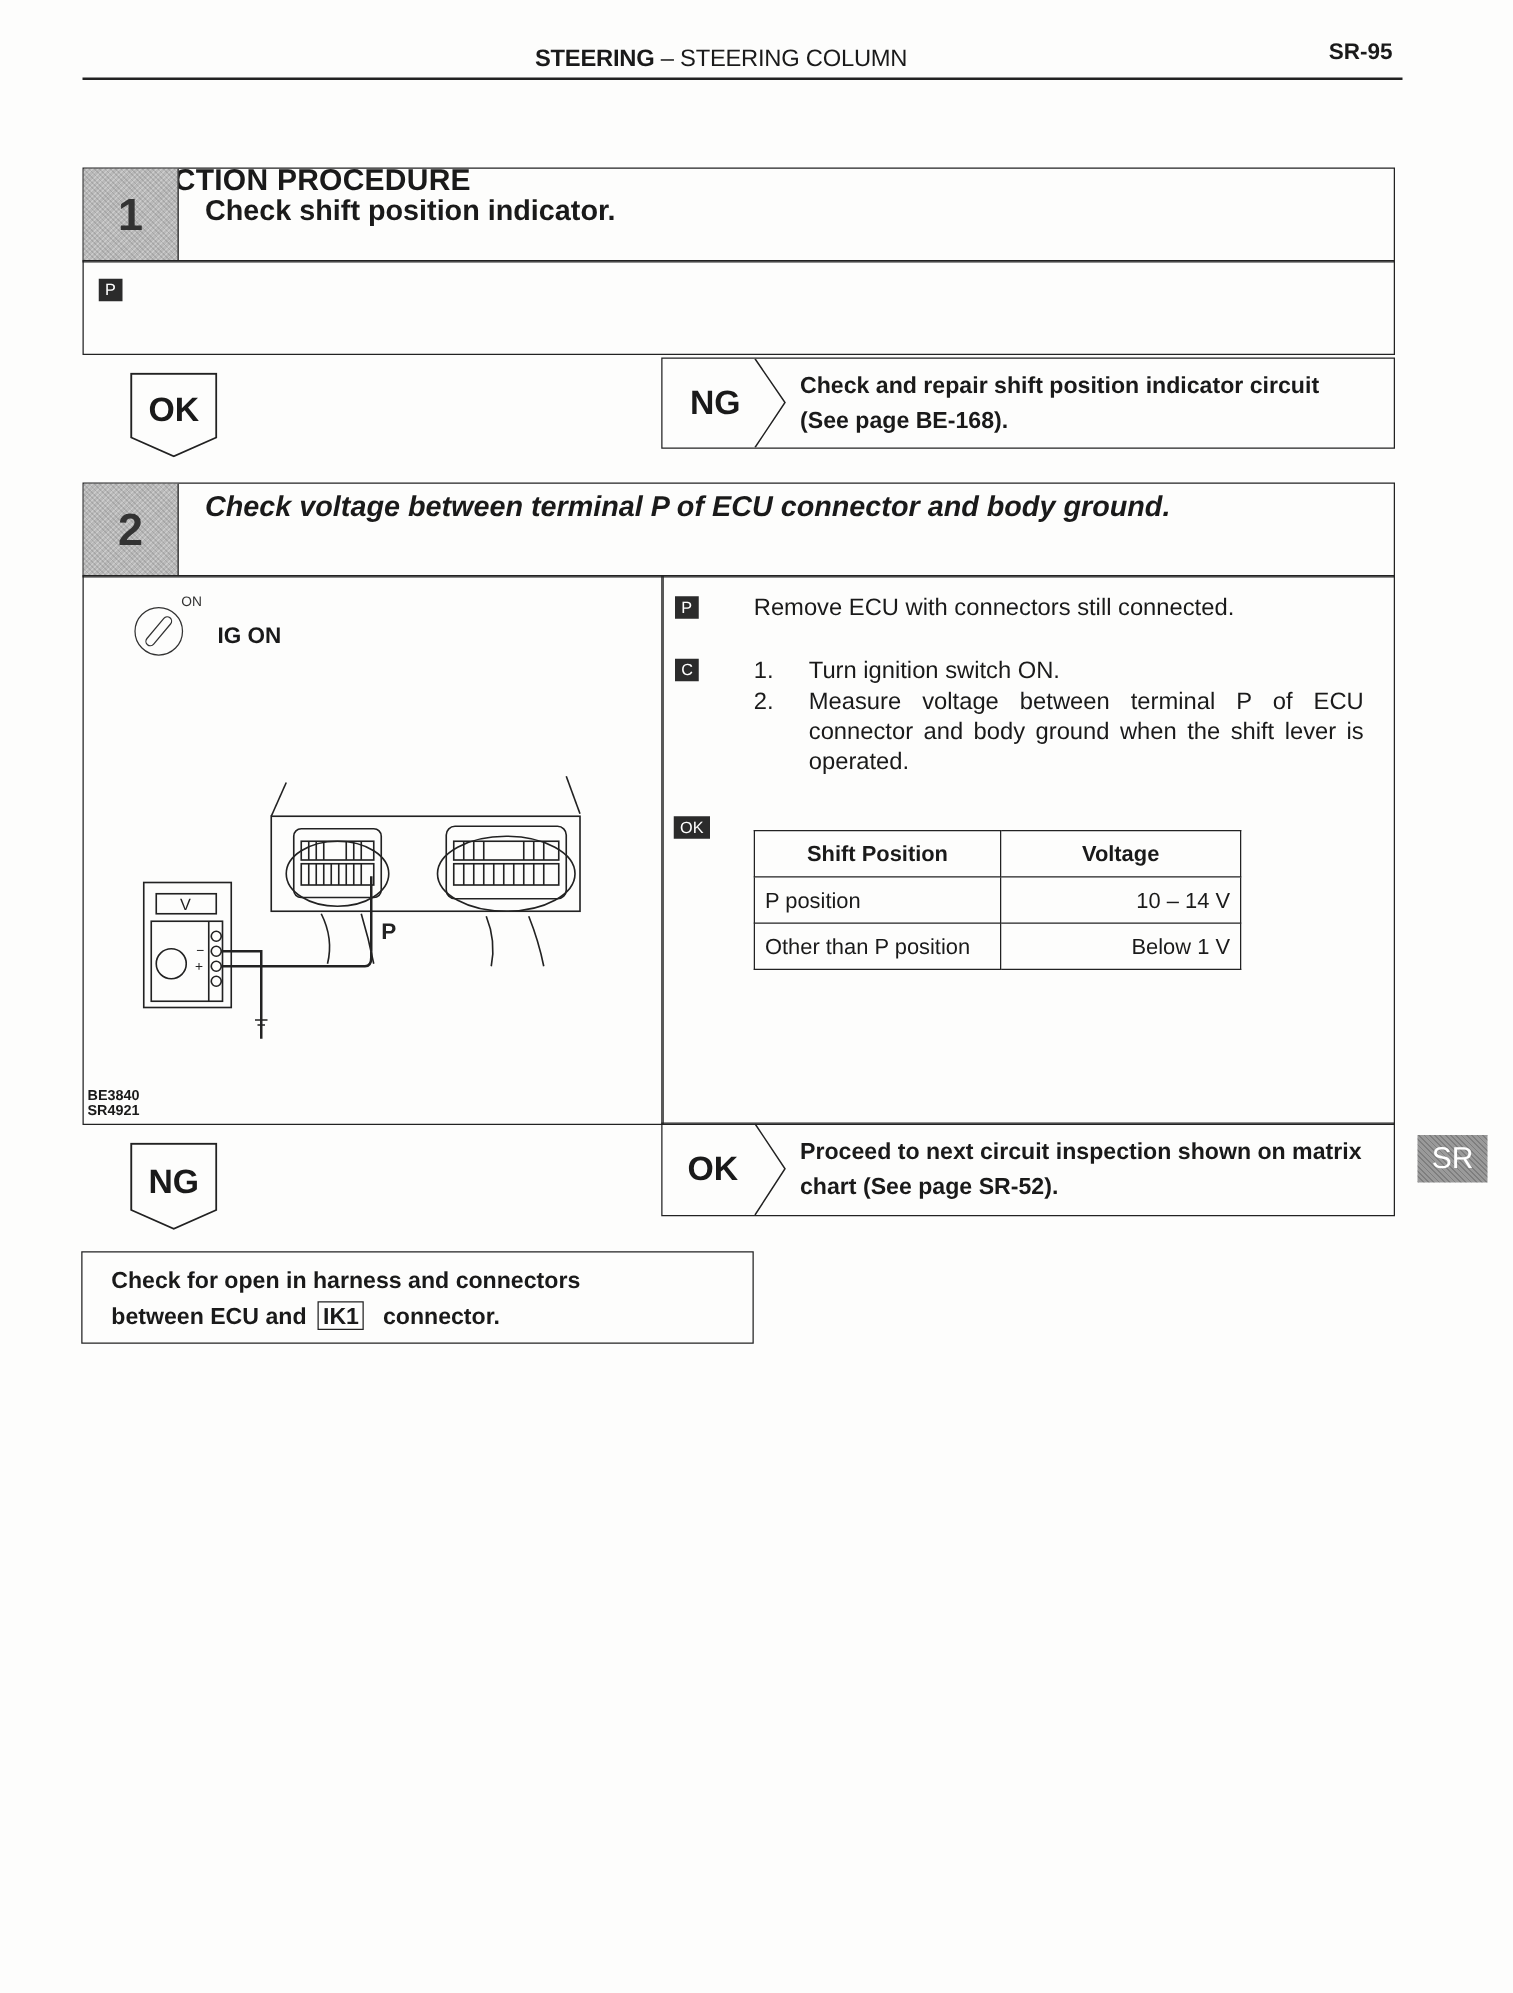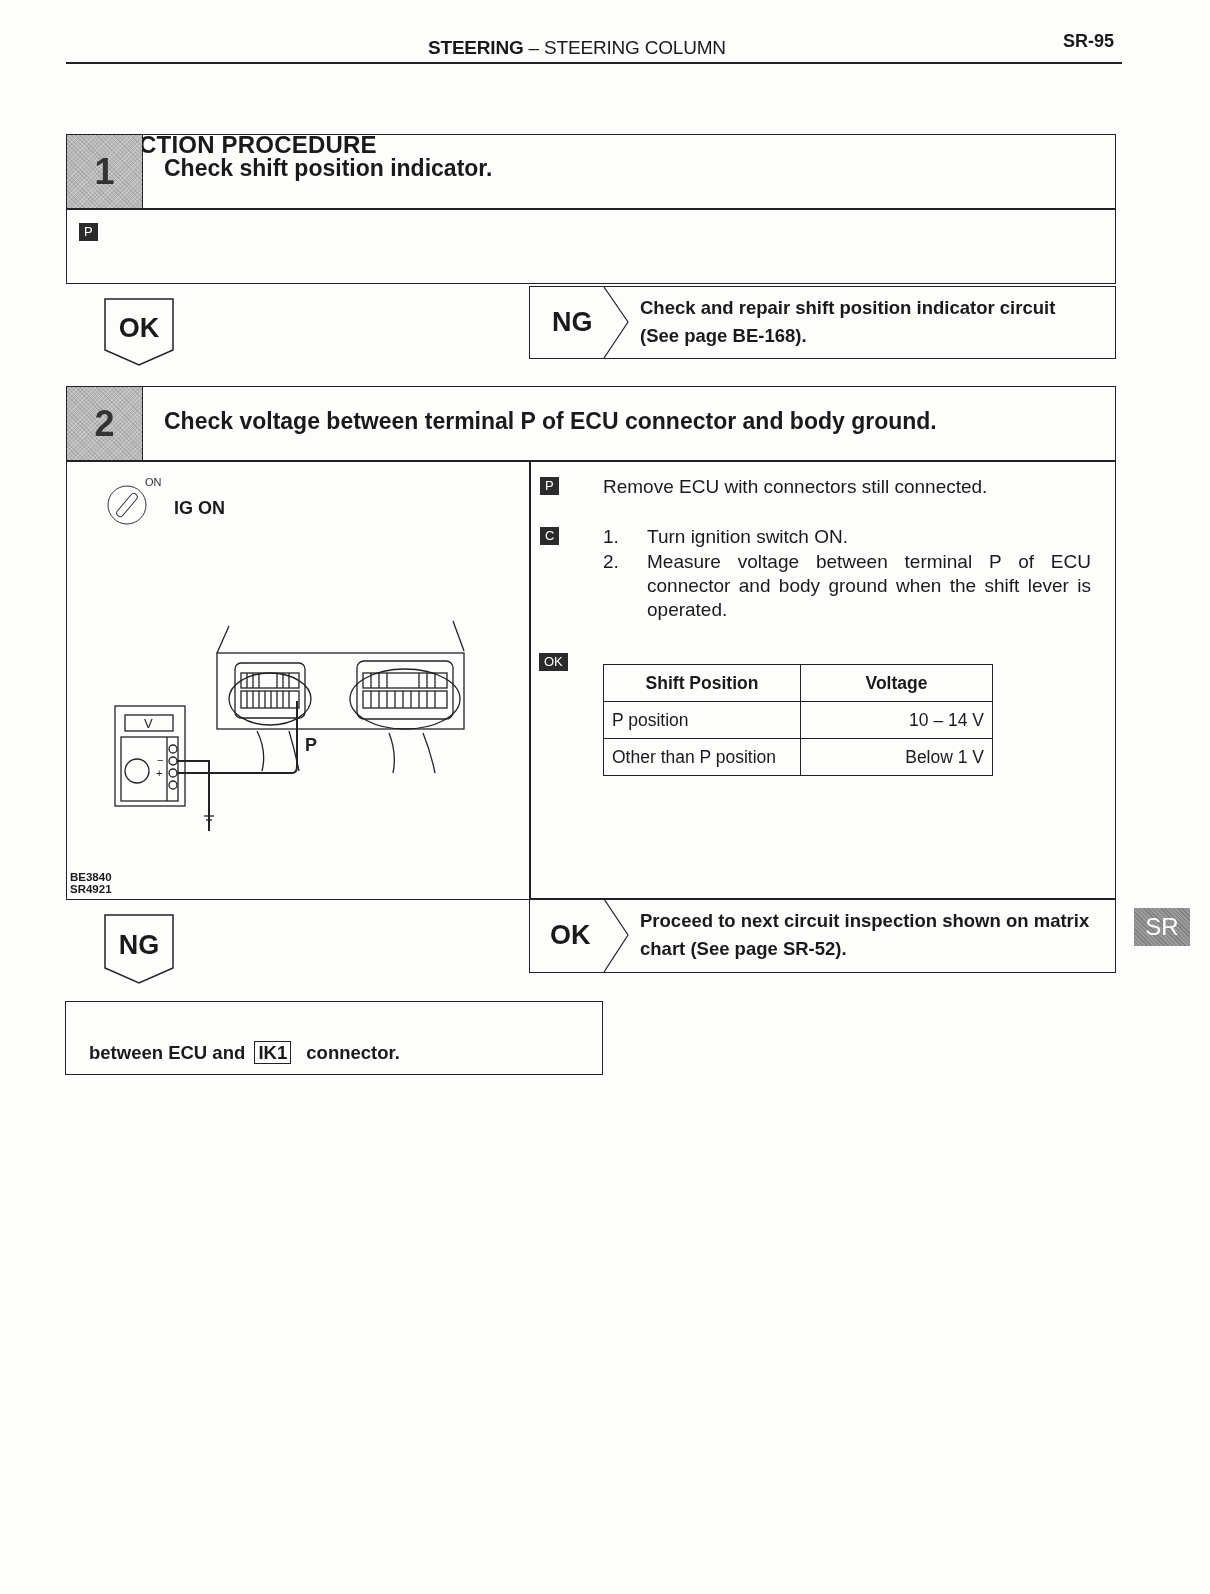--- a/index.html
+++ b/index.html
@@ -90,21 +90,21 @@
 <div class="abs box" style="left:529px; top:286px; width:587px; height:73px;">
   <svg class="abs" width="30" height="71" style="left:72px; top:0;">
     <polyline points="2,0 26,35 2,71" fill="none" stroke="#222" stroke-width="1.2"></polyline>
   </svg>
   <div class="abs result-label" style="left:22px; top:20px;">NG</div>
   <div class="abs result-text" style="left:110px; top:7px; width:430px;">Check and repair shift position indicator circuit (See page BE-168).</div>
 </div>
 
 <div class="abs box" style="left:66px; top:386px; width:1050px; height:76px;">
   <div class="abs step-num" style="left:0; top:0; width:76px; height:73px;">2</div>
-  <div class="abs step-title" style="left:97px; top:21px;">Check voltage between terminal P of ECU connector and body ground.</div>
+  <div class="abs step-title" style="left:97px; top:5px;font-style:italic;">Check voltage between terminal P of ECU connector and body ground.</div>
 </div>
 
 <div class="abs box" style="left:66px; top:460px; width:465px; height:440px;">
 
   <svg class="abs" style="left:40px; top:20px;" width="50" height="50">
     <circle cx="20" cy="24" r="19" fill="none" stroke="#333" stroke-width="1"></circle>
     <g transform="rotate(-50 20 24)">
       <rect x="6" y="20.5" width="28" height="7" rx="3.5" fill="none" stroke="#333" stroke-width="1"></rect>
     </g>
   </svg>
@@ -239,20 +239,21 @@
 </div>
 
 <div class="abs arrow-down" style="left:104px; top:914px; width:70px; height:70px;">
   <svg width="70" height="70" viewBox="0 0 70 70">
     <polygon points="1,1 69,1 69,54 35,69 1,54" fill="none" stroke="#222" stroke-width="1.5"></polygon>
   </svg>
   <div class="arrow-label" style="top:16px;">NG</div>
 </div>
 
 <div class="abs box" style="left:65px; top:1001px; width:538px; height:74px;">
+  <div class="abs result-text" style="left:23px; top:8px;">Check for open in harness and connectors</div>
   <div class="abs result-text" style="left:23px; top:37px; white-space:nowrap;">
     <span>between ECU and</span>
     <span style="border:1.5px solid #222; padding:0 3px; margin:0 10px 0 4px;">IK1</span>
     <span>connector.</span>
   </div>
 </div>
 
 <div class="abs sr-tab">SR</div>
 
 </body></html>

